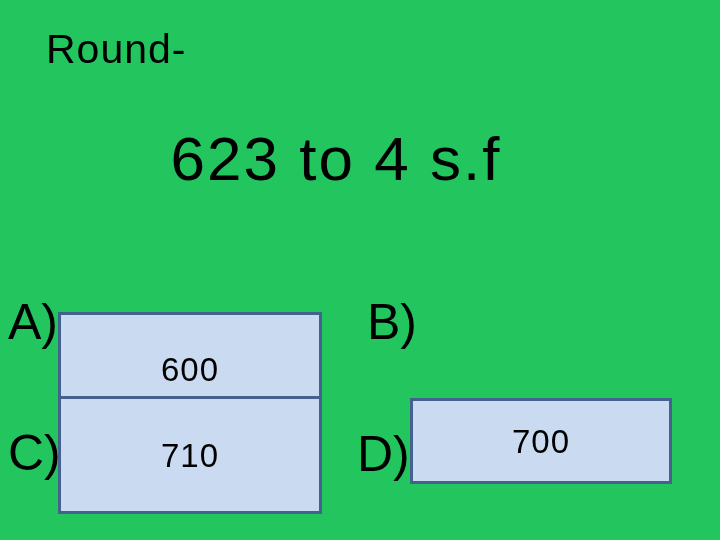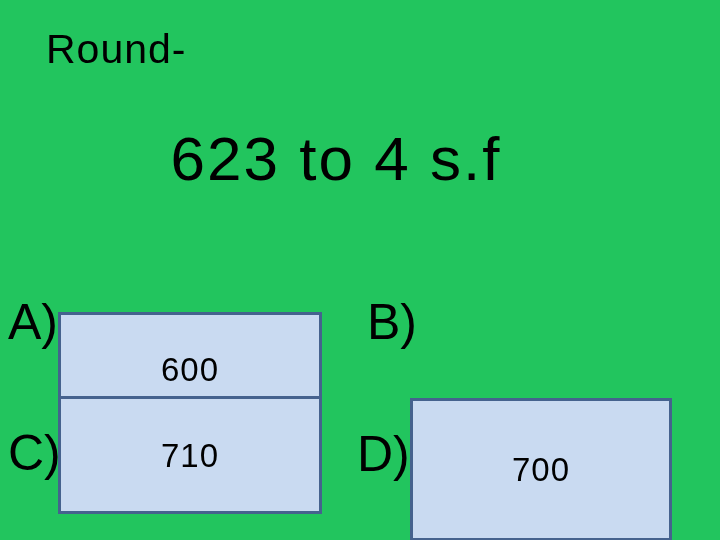--- a/index.html
+++ b/index.html
@@ -66,21 +66,21 @@
   }
   
   #label-a { left: 8px;   top: 297px; }
   #label-b { left: 367px; top: 297px; }
   #label-c { left: 8px;   top: 428px; }
   #label-d { left: 357px; top: 429px; }
 
   #box-a { left: 58px;  top: 268px; width: 264px; height: 114px; margin-top: 44px; }
   #box-b { left: 410px; top: 268px; width: 262px; height: 114px; }
   #box-c { left: 58px;  top: 396px; width: 264px; height: 118px; }
-  #box-d { left: 410px; top: 398px; width: 262px; height: 143px; justify-content: center; }
+  #box-d { left: 410px; top: 398px; width: 262px; height: 86px; justify-content: center; }
 </style>
 </head>
 <body>
 
 <div class="slide">
 
   <div class="prompt">Round-</div>
 
   <div class="title">623 to 4 s.f</div>
 

